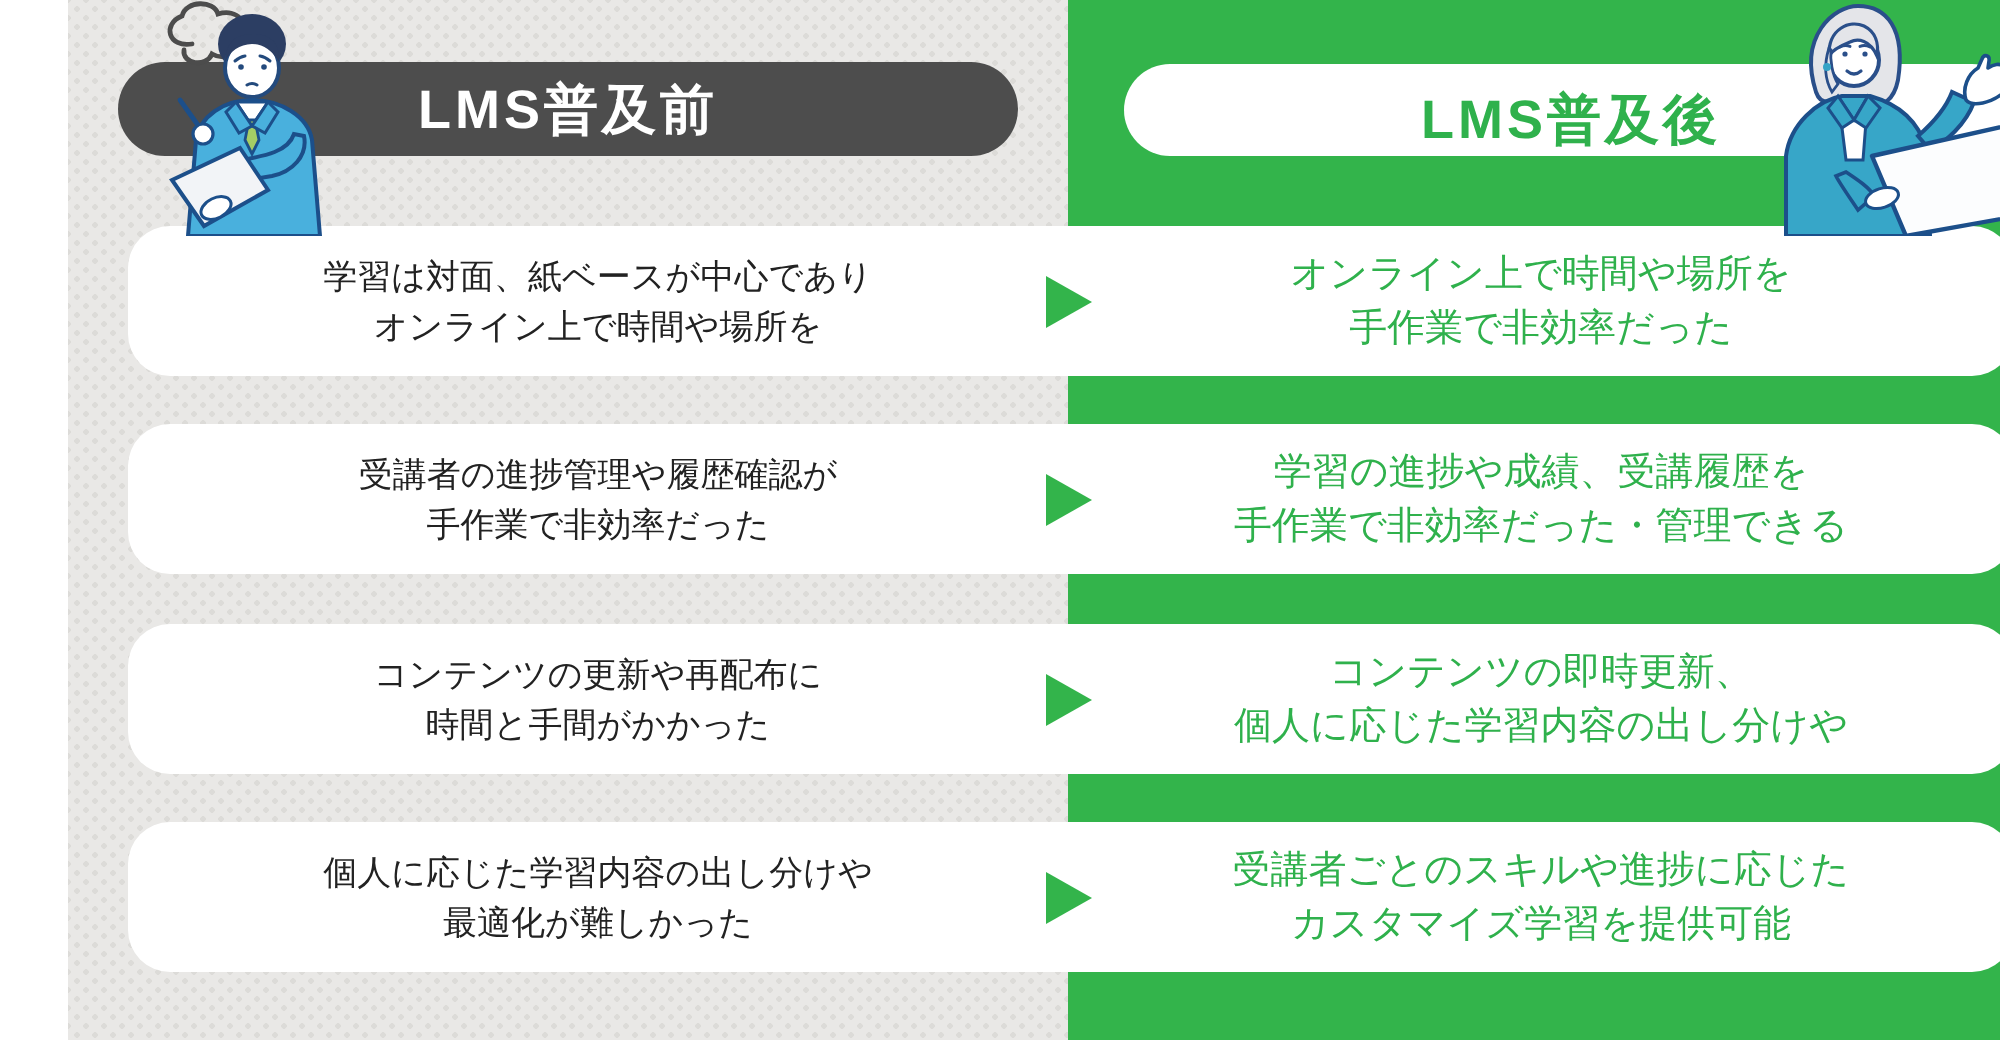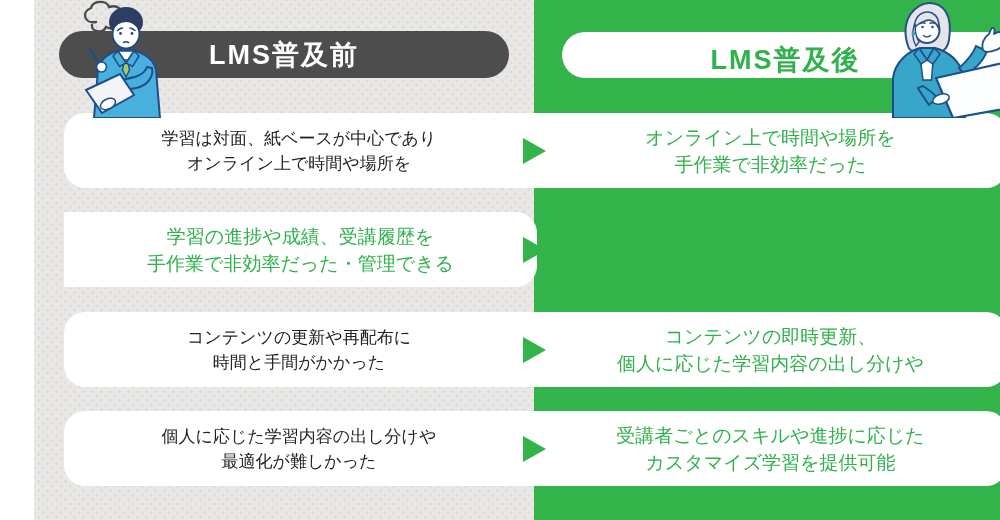--- a/index.html
+++ b/index.html
@@ -125,20 +125,24 @@
       <div>オンライン上で時間や場所を</div>
     </div>
     <div class="card card-after">
       <div>オンライン上で時間や場所を</div>
       <div>手作業で非効率だった</div>
     </div>
     <div class="arrow"></div>
   </div>
 
   <div class="row row-2">
+    <div class="card card-before">
+      <div>受講者の進捗管理や履歴確認が</div>
+      <div>手作業で非効率だった</div>
+    </div>
     <div class="card card-after">
       <div>学習の進捗や成績、受講履歴を</div>
       <div>手作業で非効率だった・管理できる</div>
     </div>
     <div class="arrow"></div>
   </div>
 
   <div class="row row-3">
     <div class="card card-before">
       <div>コンテンツの更新や再配布に</div>

